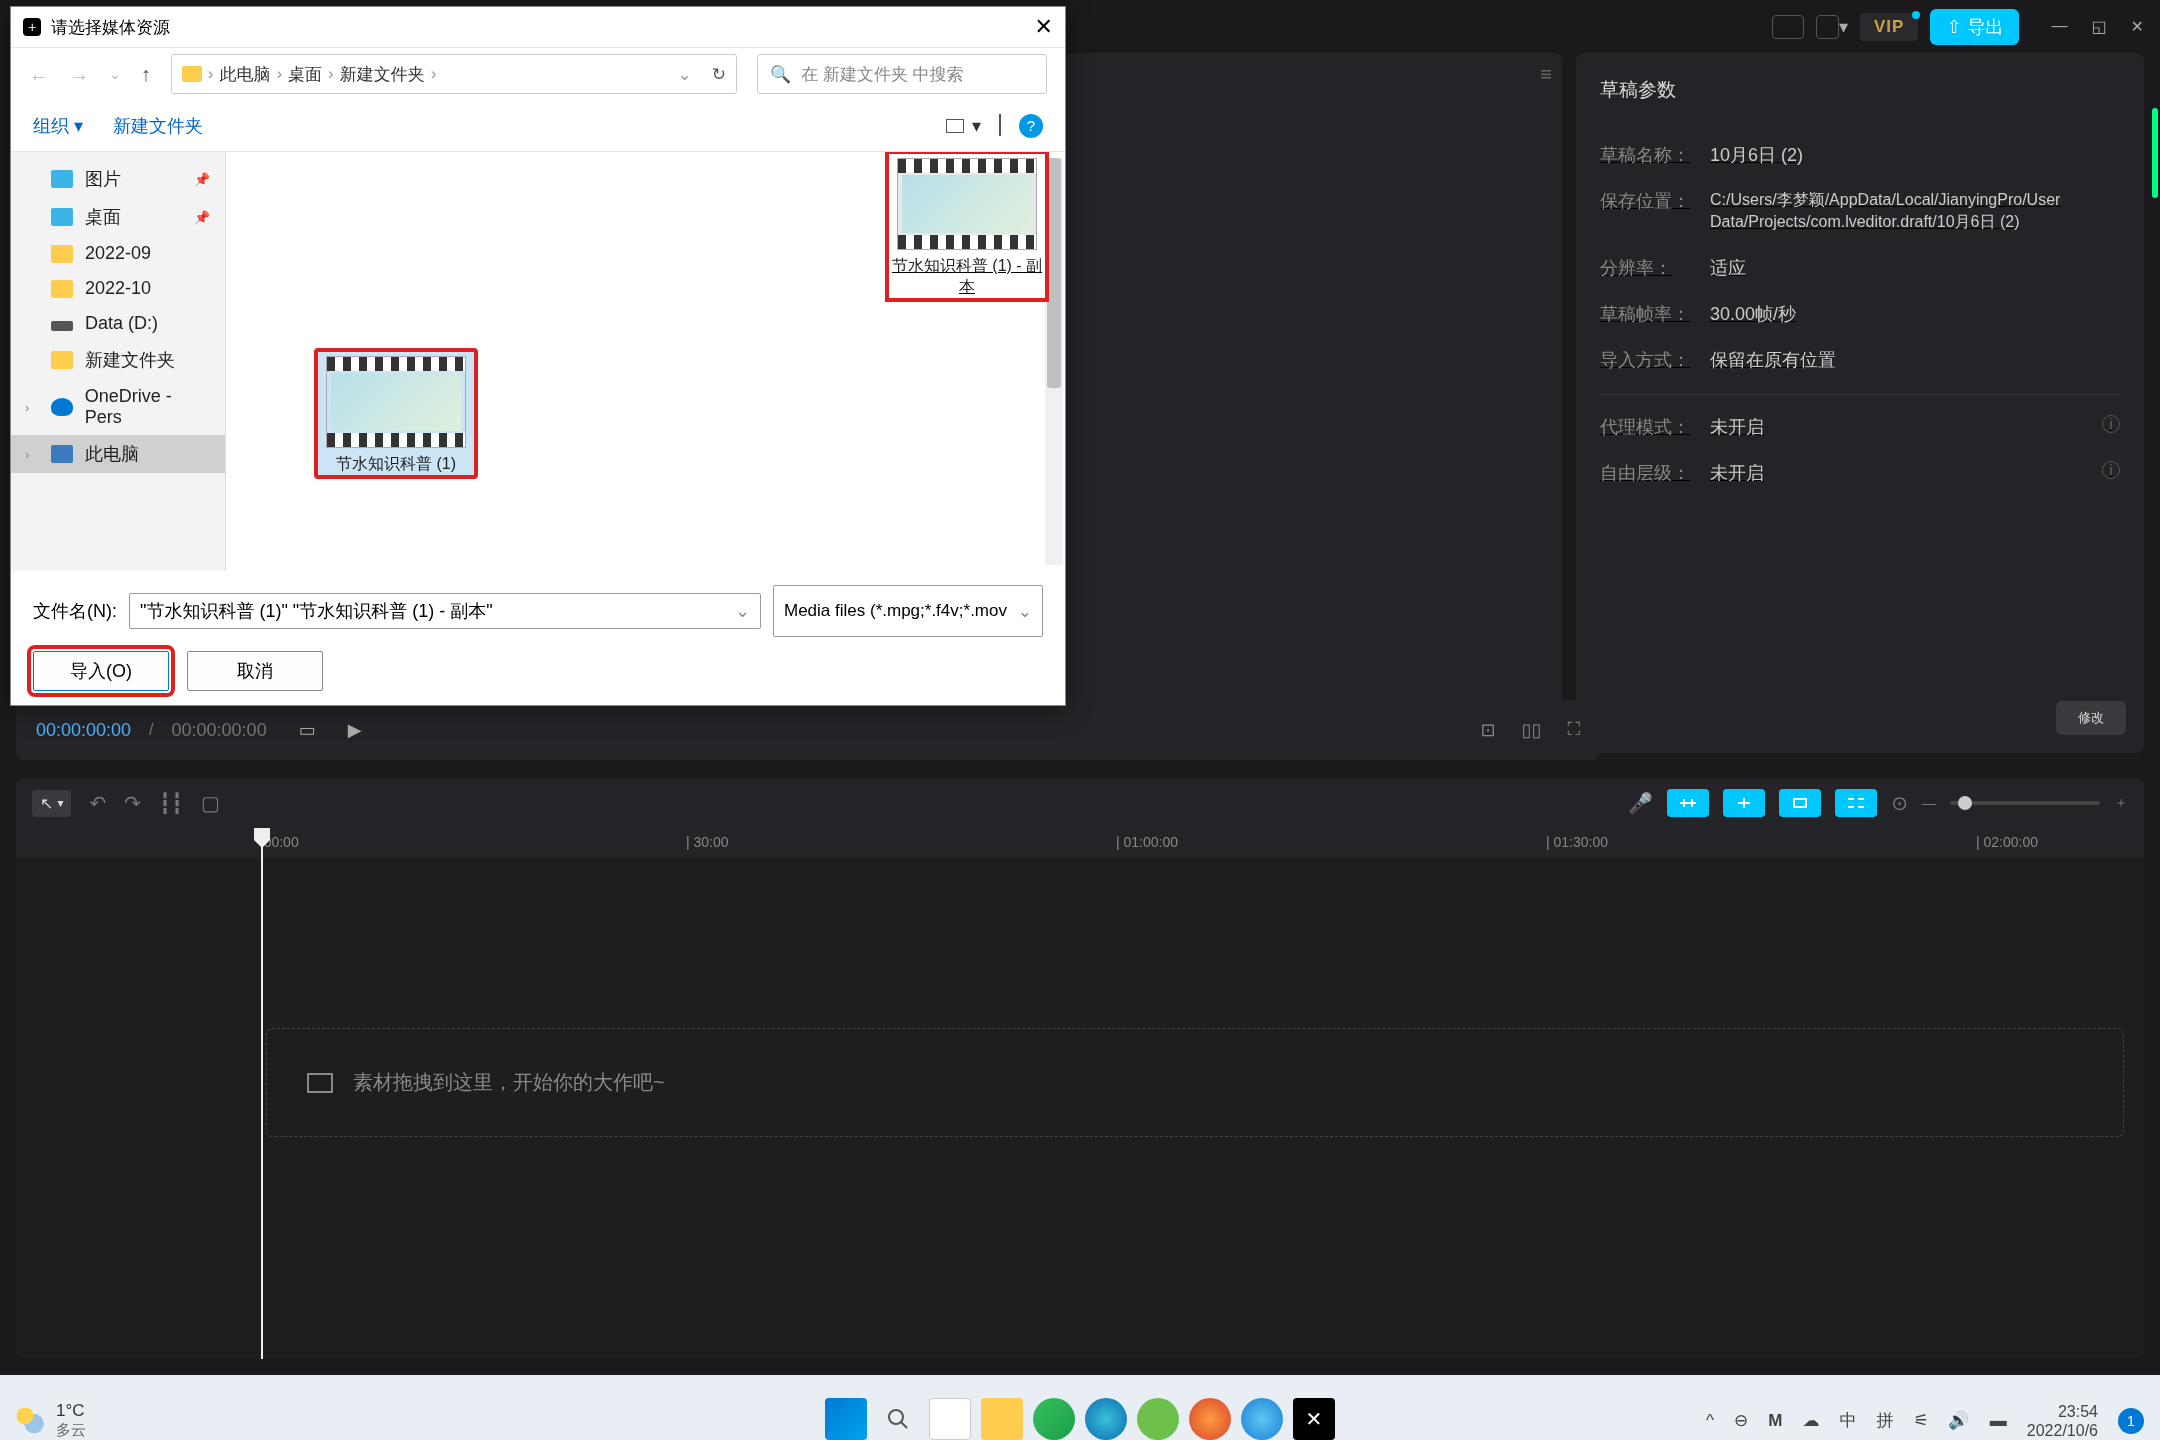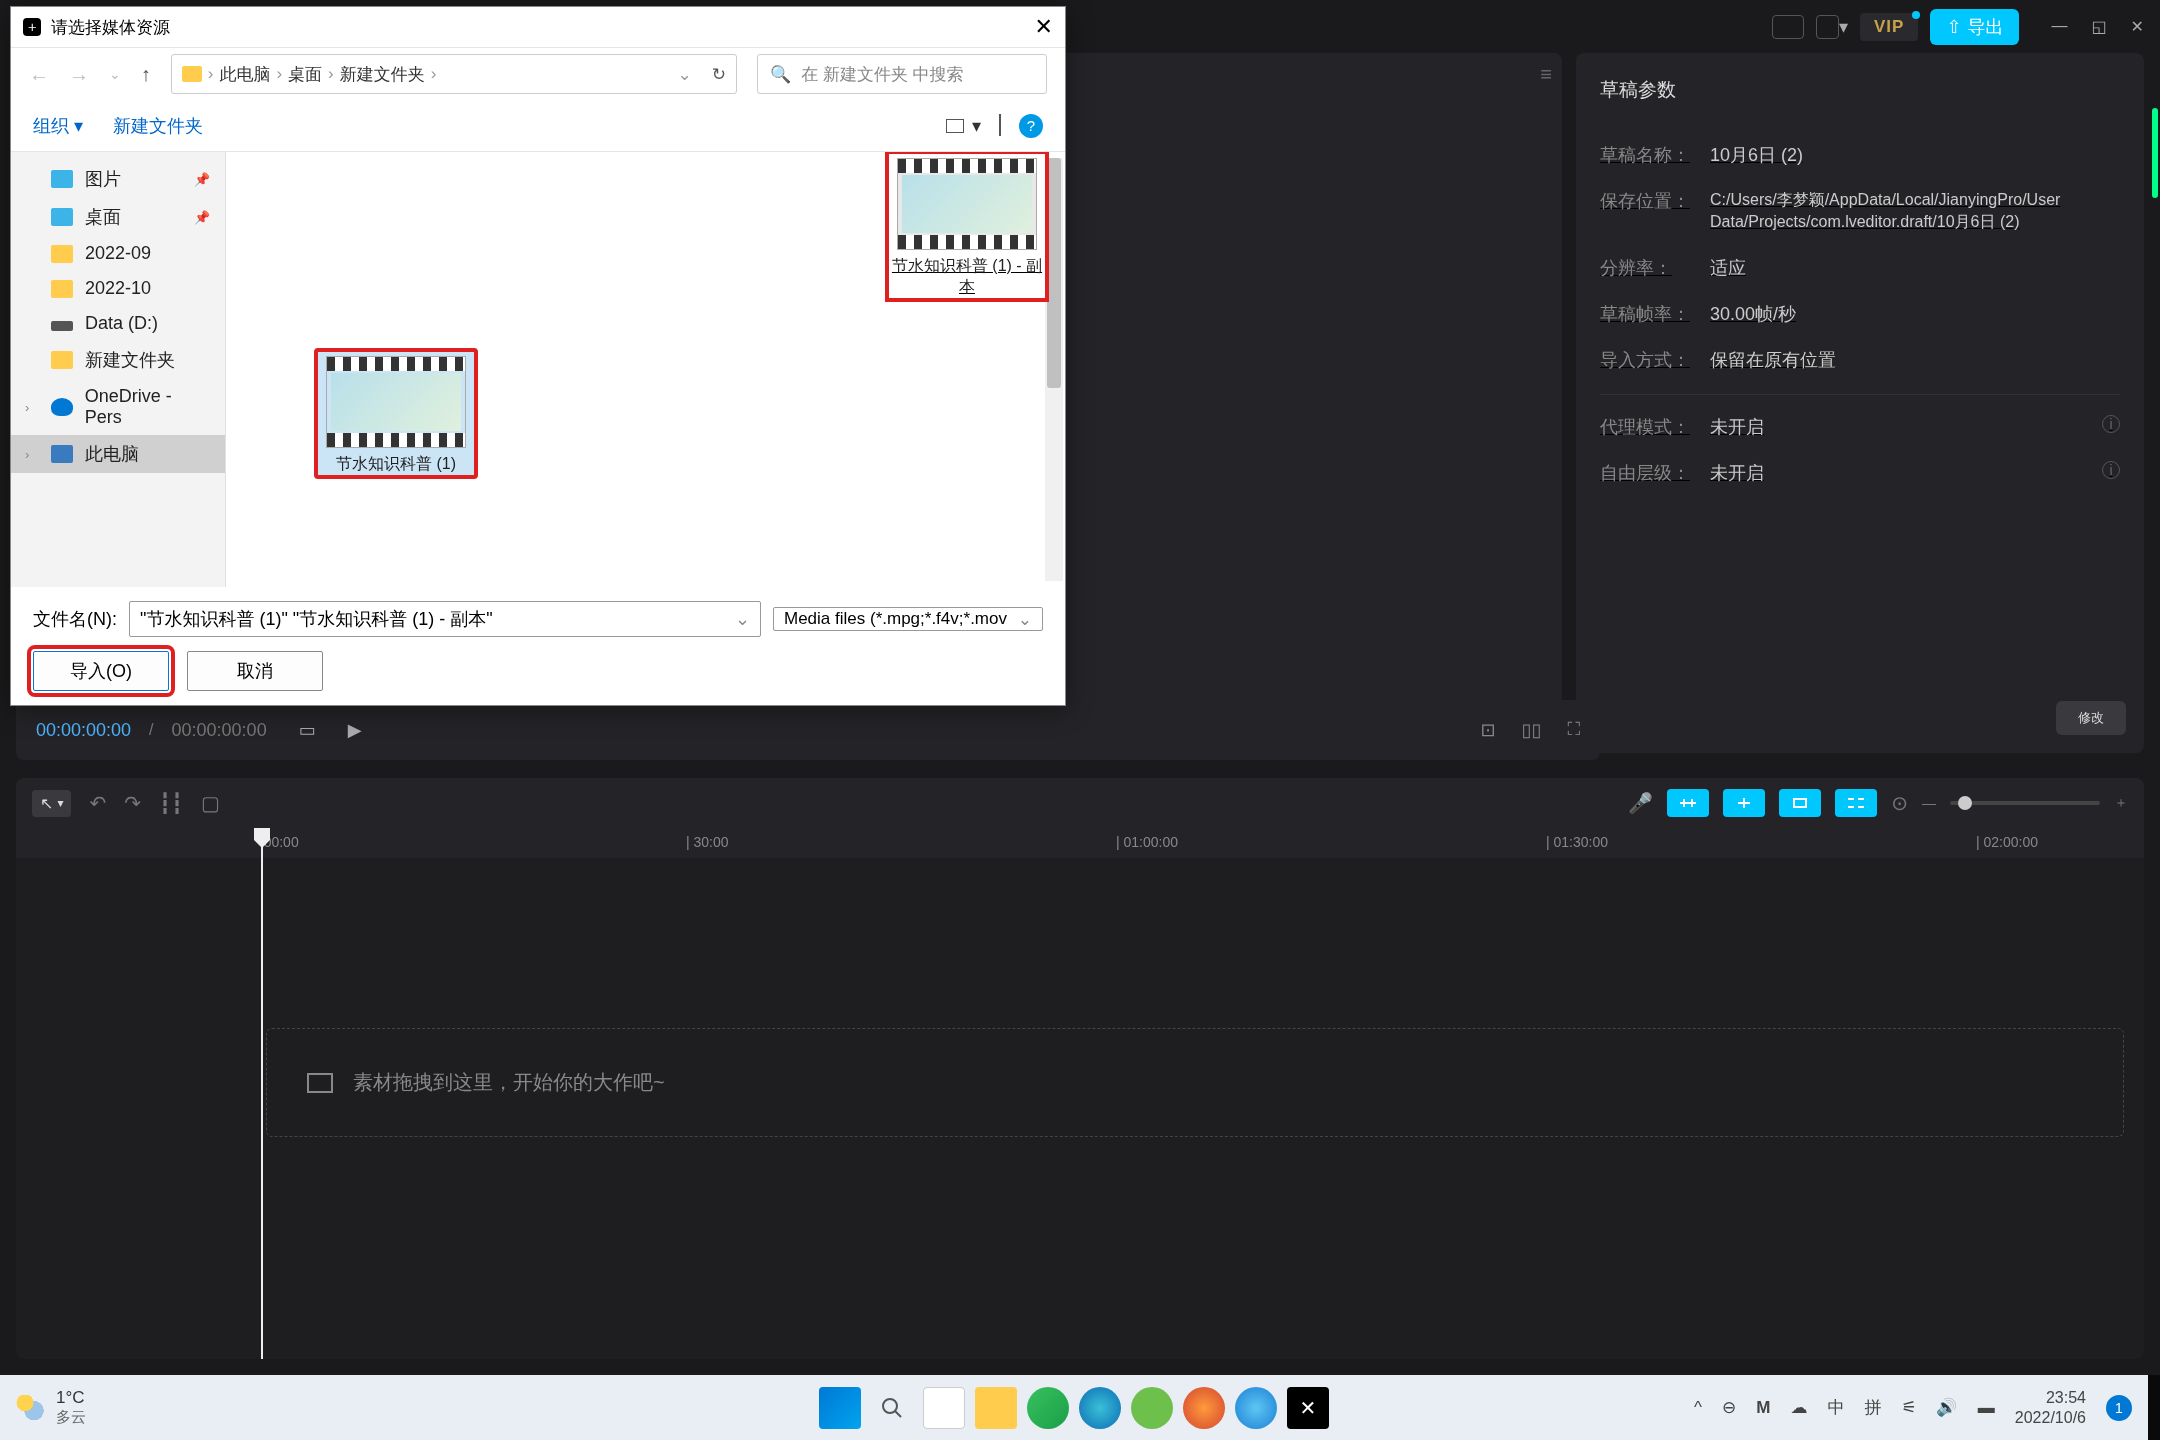--- a/index.html
+++ b/index.html
@@ -97,30 +97,30 @@
 .file-thumb.sel .thumb-box { background:#cce5f6; }
 .file-thumb.sel { background:#cce5f6; border-radius:2px;}
 .thumb-box { width:140px; height:92px; margin:0 auto 6px; background:#e8e8e8; border:1px solid #aaa; position:relative; }
 .thumb-box::before,.thumb-box::after { content:''; position:absolute; left:0; right:0; height:14px; background:repeating-linear-gradient(90deg,#333 0 8px,#fff 8px 16px); }
 .thumb-box::before { top:0; } .thumb-box::after { bottom:0; }
 .thumb-inner { position:absolute; left:4px; right:4px; top:16px; bottom:16px; background:linear-gradient(135deg,#b8e0ea,#e0f0dd); }
 .file-thumb .name { font-size:16px; color:#222; line-height:1.3; }
 .fd-footer { padding:14px 22px; display:flex; flex-direction:column; gap:14px; }
 .fn-row { display:flex; align-items:center; gap:12px; font-size:18px; }
 .fn-row .combo { border:1px solid #999; height:36px; flex:1; padding:0 10px; display:flex; align-items:center; border-radius:2px;}
-.fn-row .types { border:1px solid #999; height:24px; width:270px; padding:0 10px; display:flex; align-items:center; font-size:17px; border-radius:2px;}
+.fn-row .types { border:1px solid #999; height:52px; width:270px; padding:0 10px; display:flex; align-items:center; font-size:17px; border-radius:2px;}
 .btn-row { display:flex; gap:18px; }
 .dlg-btn { width:136px; height:40px; border:1px solid #888; background:#fdfdfd; font-size:18px; cursor:pointer; display:flex; align-items:center; justify-content:center; border-radius:2px;}
 .dlg-btn.primary { border:1px solid #0078d4; }
 .dlg-btn.hl { outline:4px solid #e02020; outline-offset:2px; }
 .scrollbar { position:absolute; right:2px; top:6px; width:18px; bottom:6px; background:#f0f0f0; }
 .scroll-thumb { position:absolute; top:0; left:2px; right:2px; height:230px; background:#c0c0c0; border-radius:3px; }
 
 
-.taskbar { position:absolute; left:0; right:12px; bottom:0; height:65px; background:#e8eef4; display:flex; align-items:center; padding:0 16px; gap:10px; }
+.taskbar { position:absolute; left:0; right:0; bottom:0; height:65px; background:#e8eef4; display:flex; align-items:flex-end; padding:0 16px; gap:10px; }
 .weather { display:flex; align-items:center; gap:10px; font-size:17px; color:#333; }
 .weather .wic { width:30px; height:26px; background:radial-gradient(circle at 30% 30%,#ffd34d 30%,transparent 31%),radial-gradient(circle at 60% 60%,#9cc5e8 40%,transparent 41%); }
 .task-center { position:absolute; left:50%; transform:translateX(-50%); display:flex; gap:10px; }
 .task-ic { width:42px; height:42px; display:flex; align-items:center; justify-content:center; border-radius:4px; cursor:pointer; }
 .task-ic.win { background:linear-gradient(135deg,#0078d4,#00a4ef); }
 .task-ic.search svg { stroke:#555; }
 .task-ic.explorer { background:#ffcc4d; }
 .task-ic.round { border-radius:50%; }
 .tray { margin-left:auto; display:flex; align-items:center; gap:20px; font-size:17px; color:#444; }
 .tray .dt { text-align:right; font-size:16px; line-height:1.2; }

